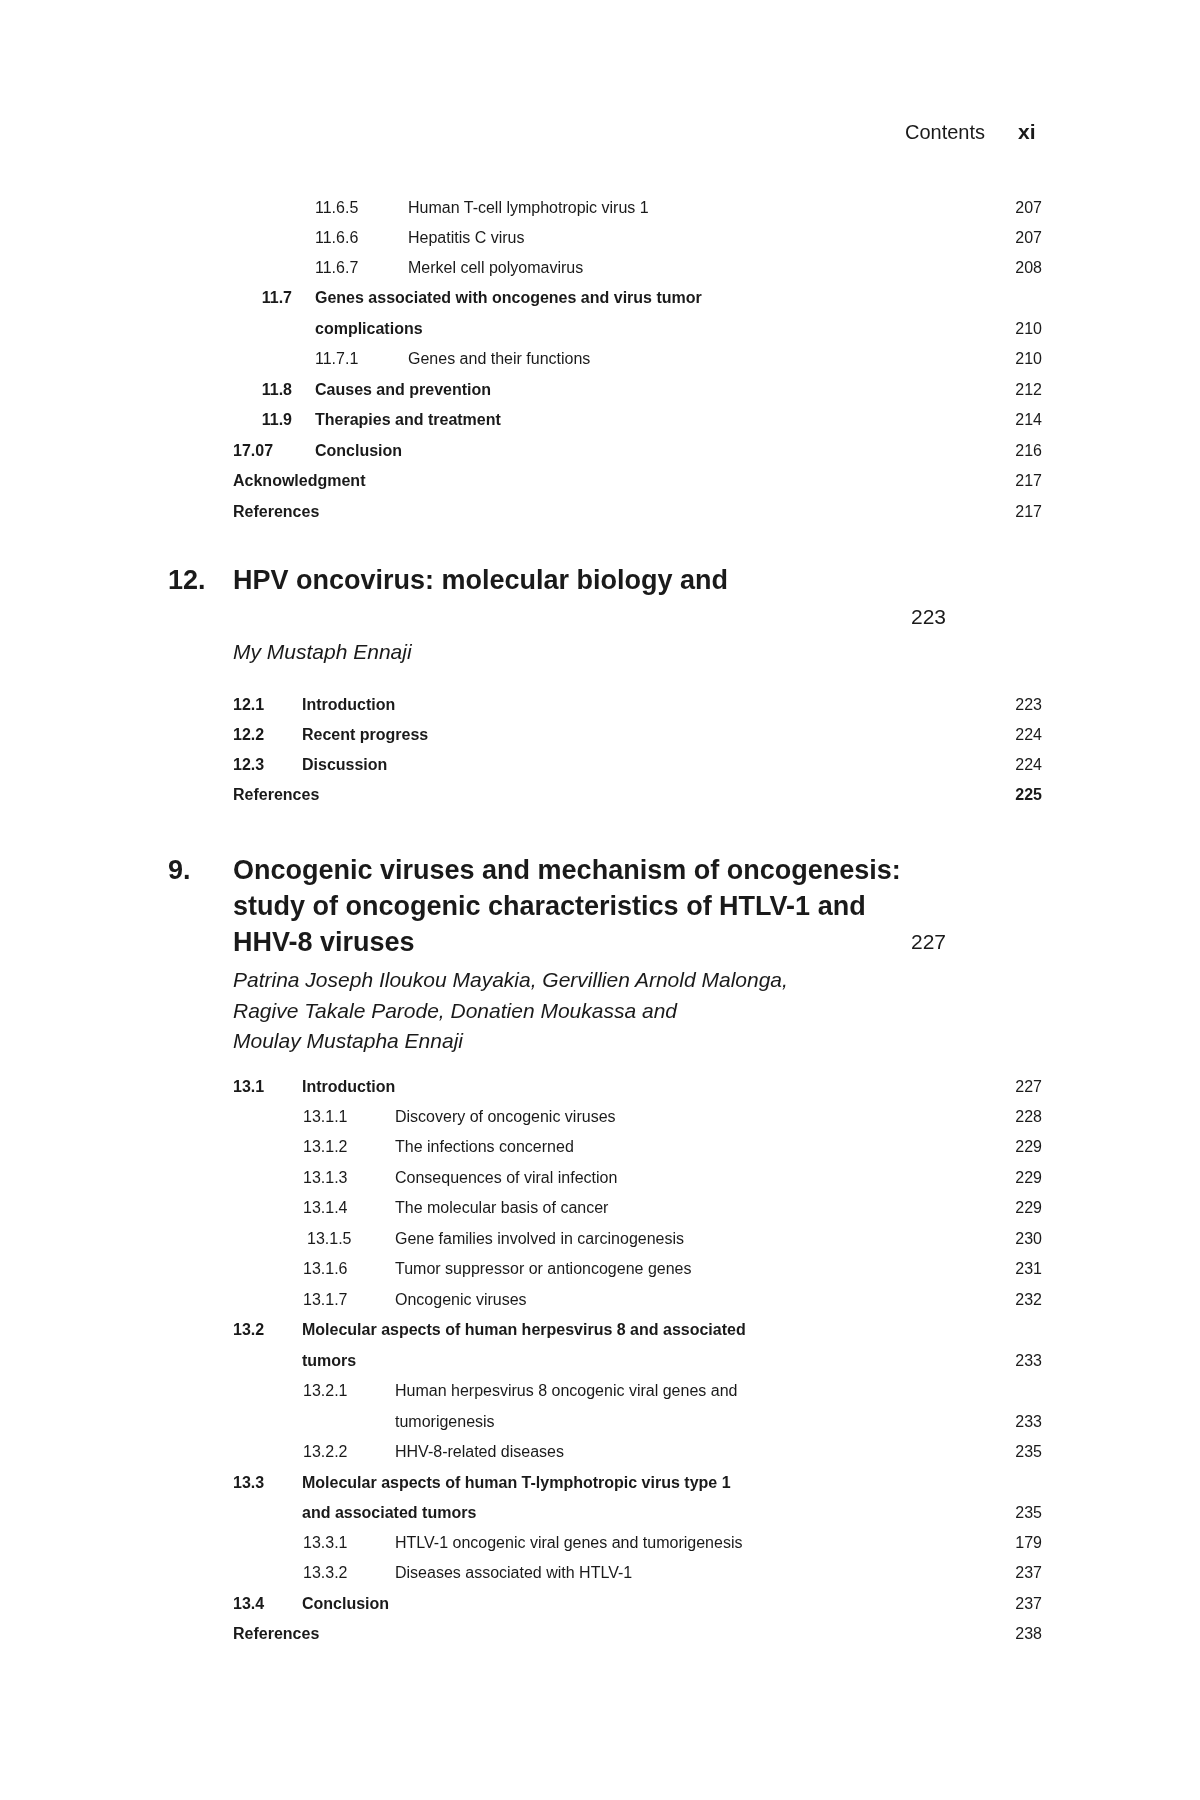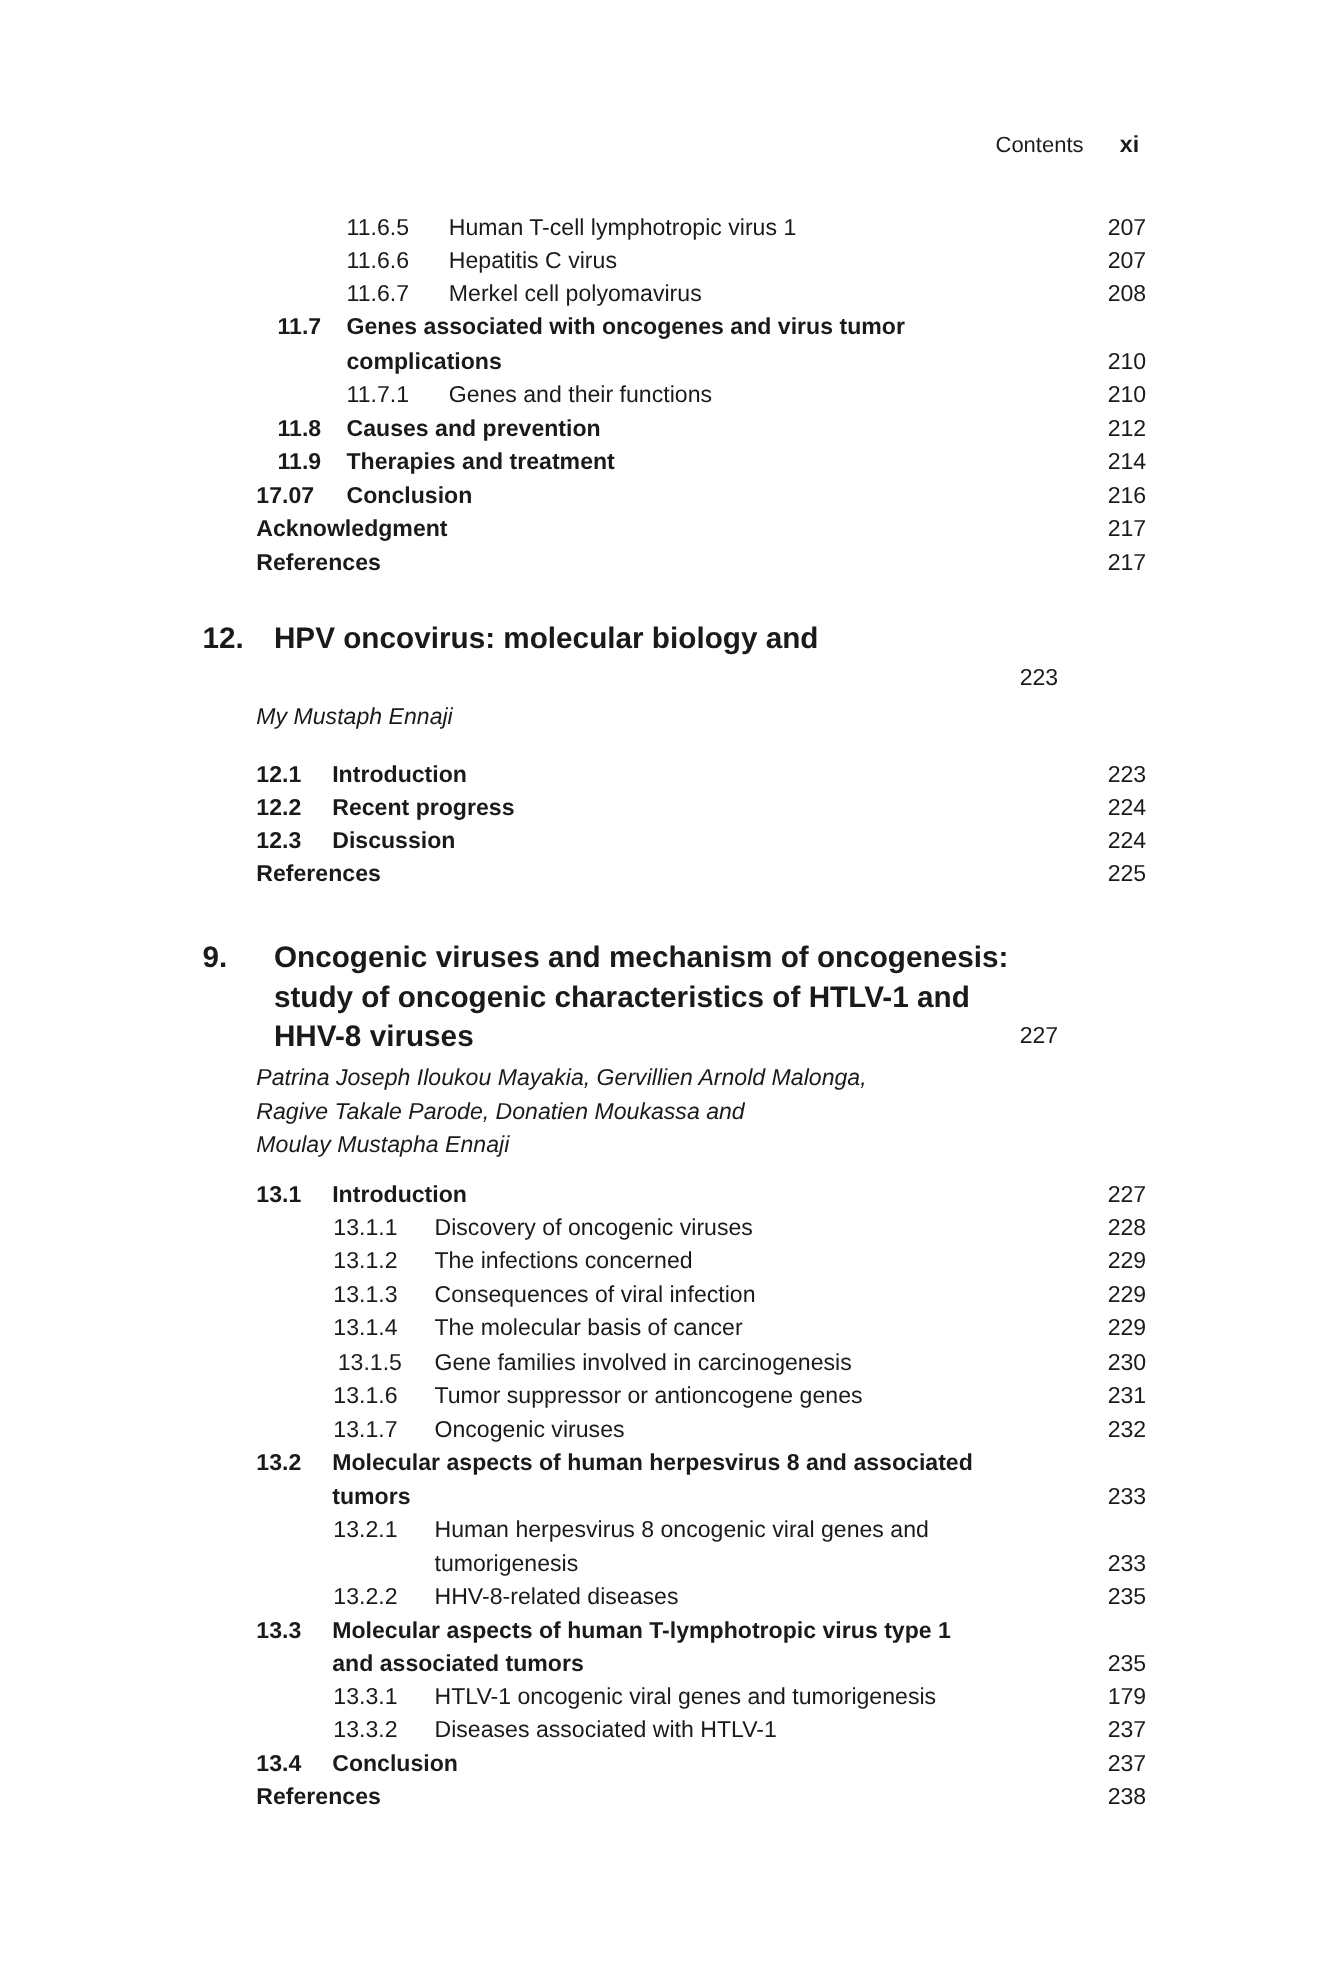--- a/index.html
+++ b/index.html
@@ -1,26 +1,26 @@
 <!DOCTYPE html>
 <html><head>
 <meta charset="utf-8">
 <style>
   html, body { margin:0; padding:0; background:#ffffff; }
   body { width:1200px; height:1800px; position:relative; overflow:hidden;
          font-family:"Liberation Sans", sans-serif; color:#1a1a1a; }
   .hdr { position:absolute; top:118px; font-size:20px; line-height:28px; }
   .hdr-title { left:905px; }
   .hdr-num { left:1018px; font-weight:bold; font-size:21px; }
-  .row { position:absolute; left:0; width:1200px; height:30px; line-height:30px; font-size:21px; white-space:nowrap; }
+  .row { position:absolute; left:0; width:1200px; height:30px; line-height:30px; font-size:16px; white-space:nowrap; }
   .row .num { position:absolute; }
   .row .txt { position:absolute; }
   .row .pg { position:absolute; right:158px; text-align:right; }
   .b { font-weight:bold; }
-  .ch { position:absolute; left:16px; width:1104px; height:36px; line-height:36px; font-size:27px; font-weight:bold; white-space:nowrap; }
+  .ch { position:absolute; left:0; width:1104px; height:36px; line-height:36px; font-size:27px; font-weight:bold; white-space:nowrap; }
   .ch .num { position:absolute; left:168px; }
   .ch .txt { position:absolute; left:233px; }
   .ch .pg { position:absolute; right:158px; font-size:21px; font-weight:normal; }
   .auth { position:absolute; left:233px; font-size:21px; font-style:italic; line-height:30px; height:30px; white-space:nowrap; }
 </style>
 </head>
 <body>
 
 <div class="hdr hdr-title">Contents</div>
 <div class="hdr hdr-num">xi</div>
@@ -96,21 +96,21 @@
   <span class="txt" style="left:302px">Recent progress</span>
   <span class="pg" style="font-weight:normal">224</span>
 </div>
 <div class="row b" style="top:750px">
   <span class="num" style="left:233px">12.3</span>
   <span class="txt" style="left:302px">Discussion</span>
   <span class="pg" style="font-weight:normal">224</span>
 </div>
 <div class="row b" style="top:780px">
   <span class="txt" style="left:233px">References</span>
-  <span class="pg" style="font-weight:normal">225</span>
+  <span class="pg" style="font-weight:bold">225</span>
 </div>
 
 <div class="ch" style="top:852px">
   <span class="num">9.</span>
   <span class="txt">Oncogenic viruses and mechanism of oncogenesis:</span>
 </div>
 <div class="ch" style="top:888px">
   <span class="txt">study of oncogenic characteristics of HTLV-1 and</span>
 </div>
 <div class="ch" style="top:924px">

